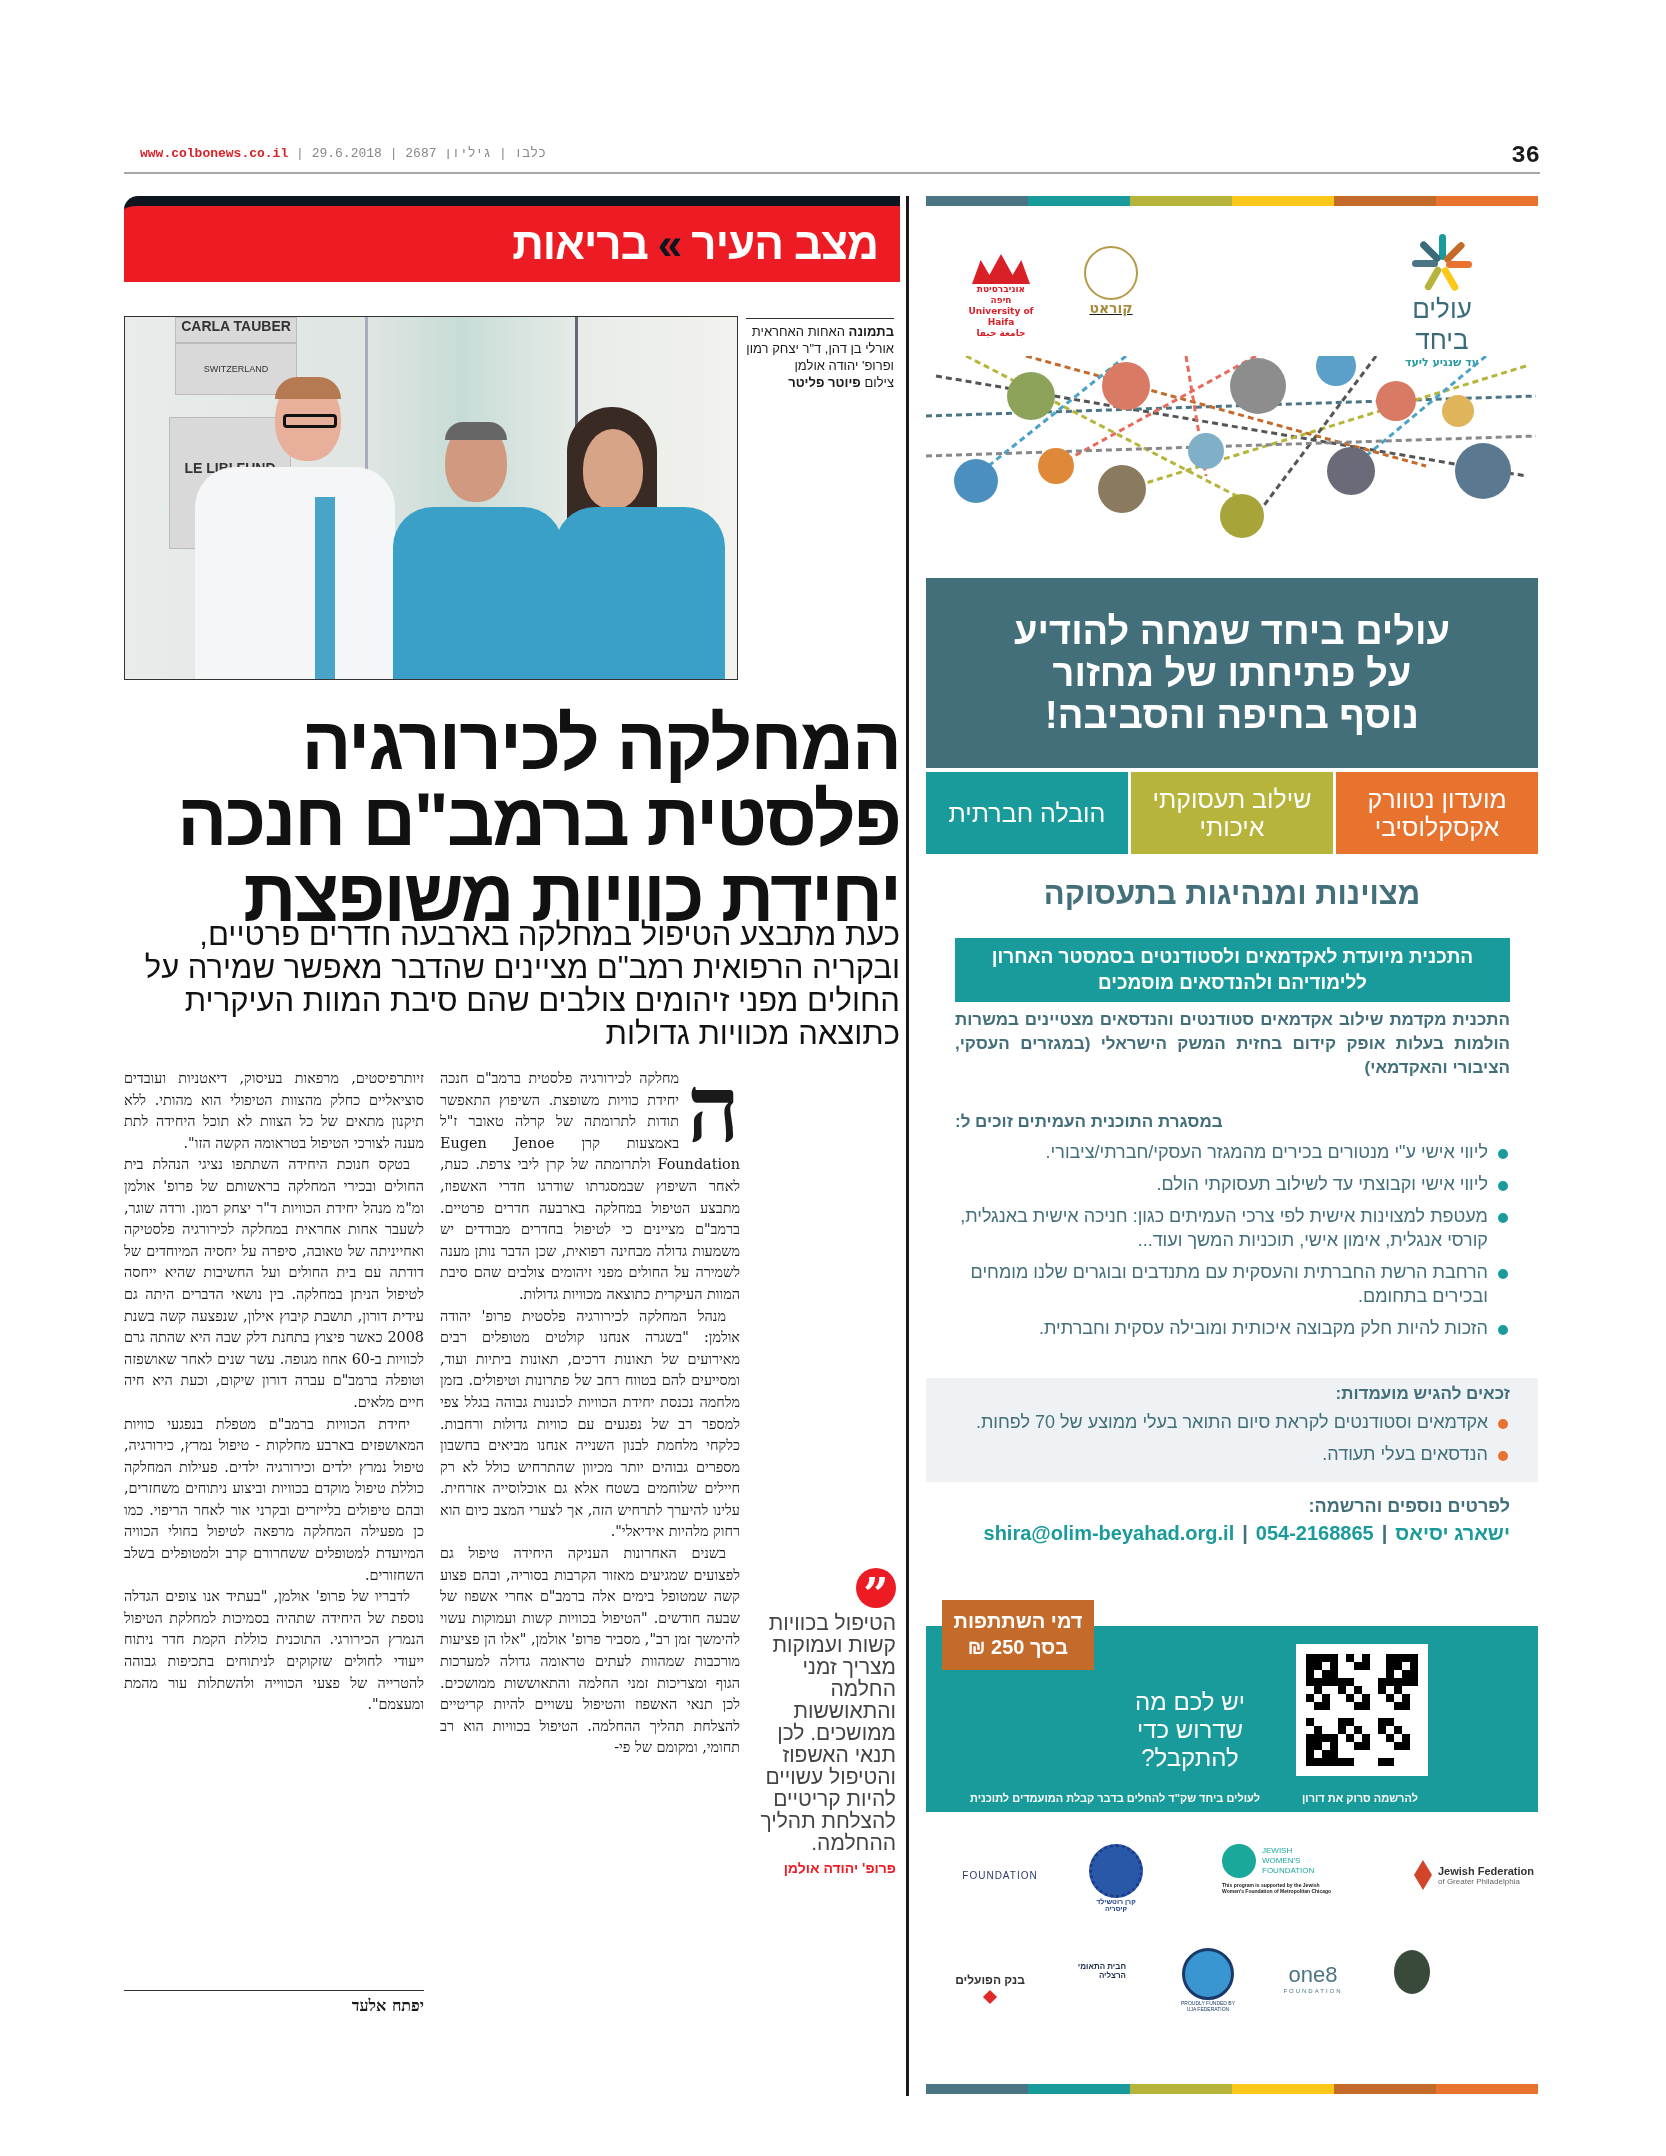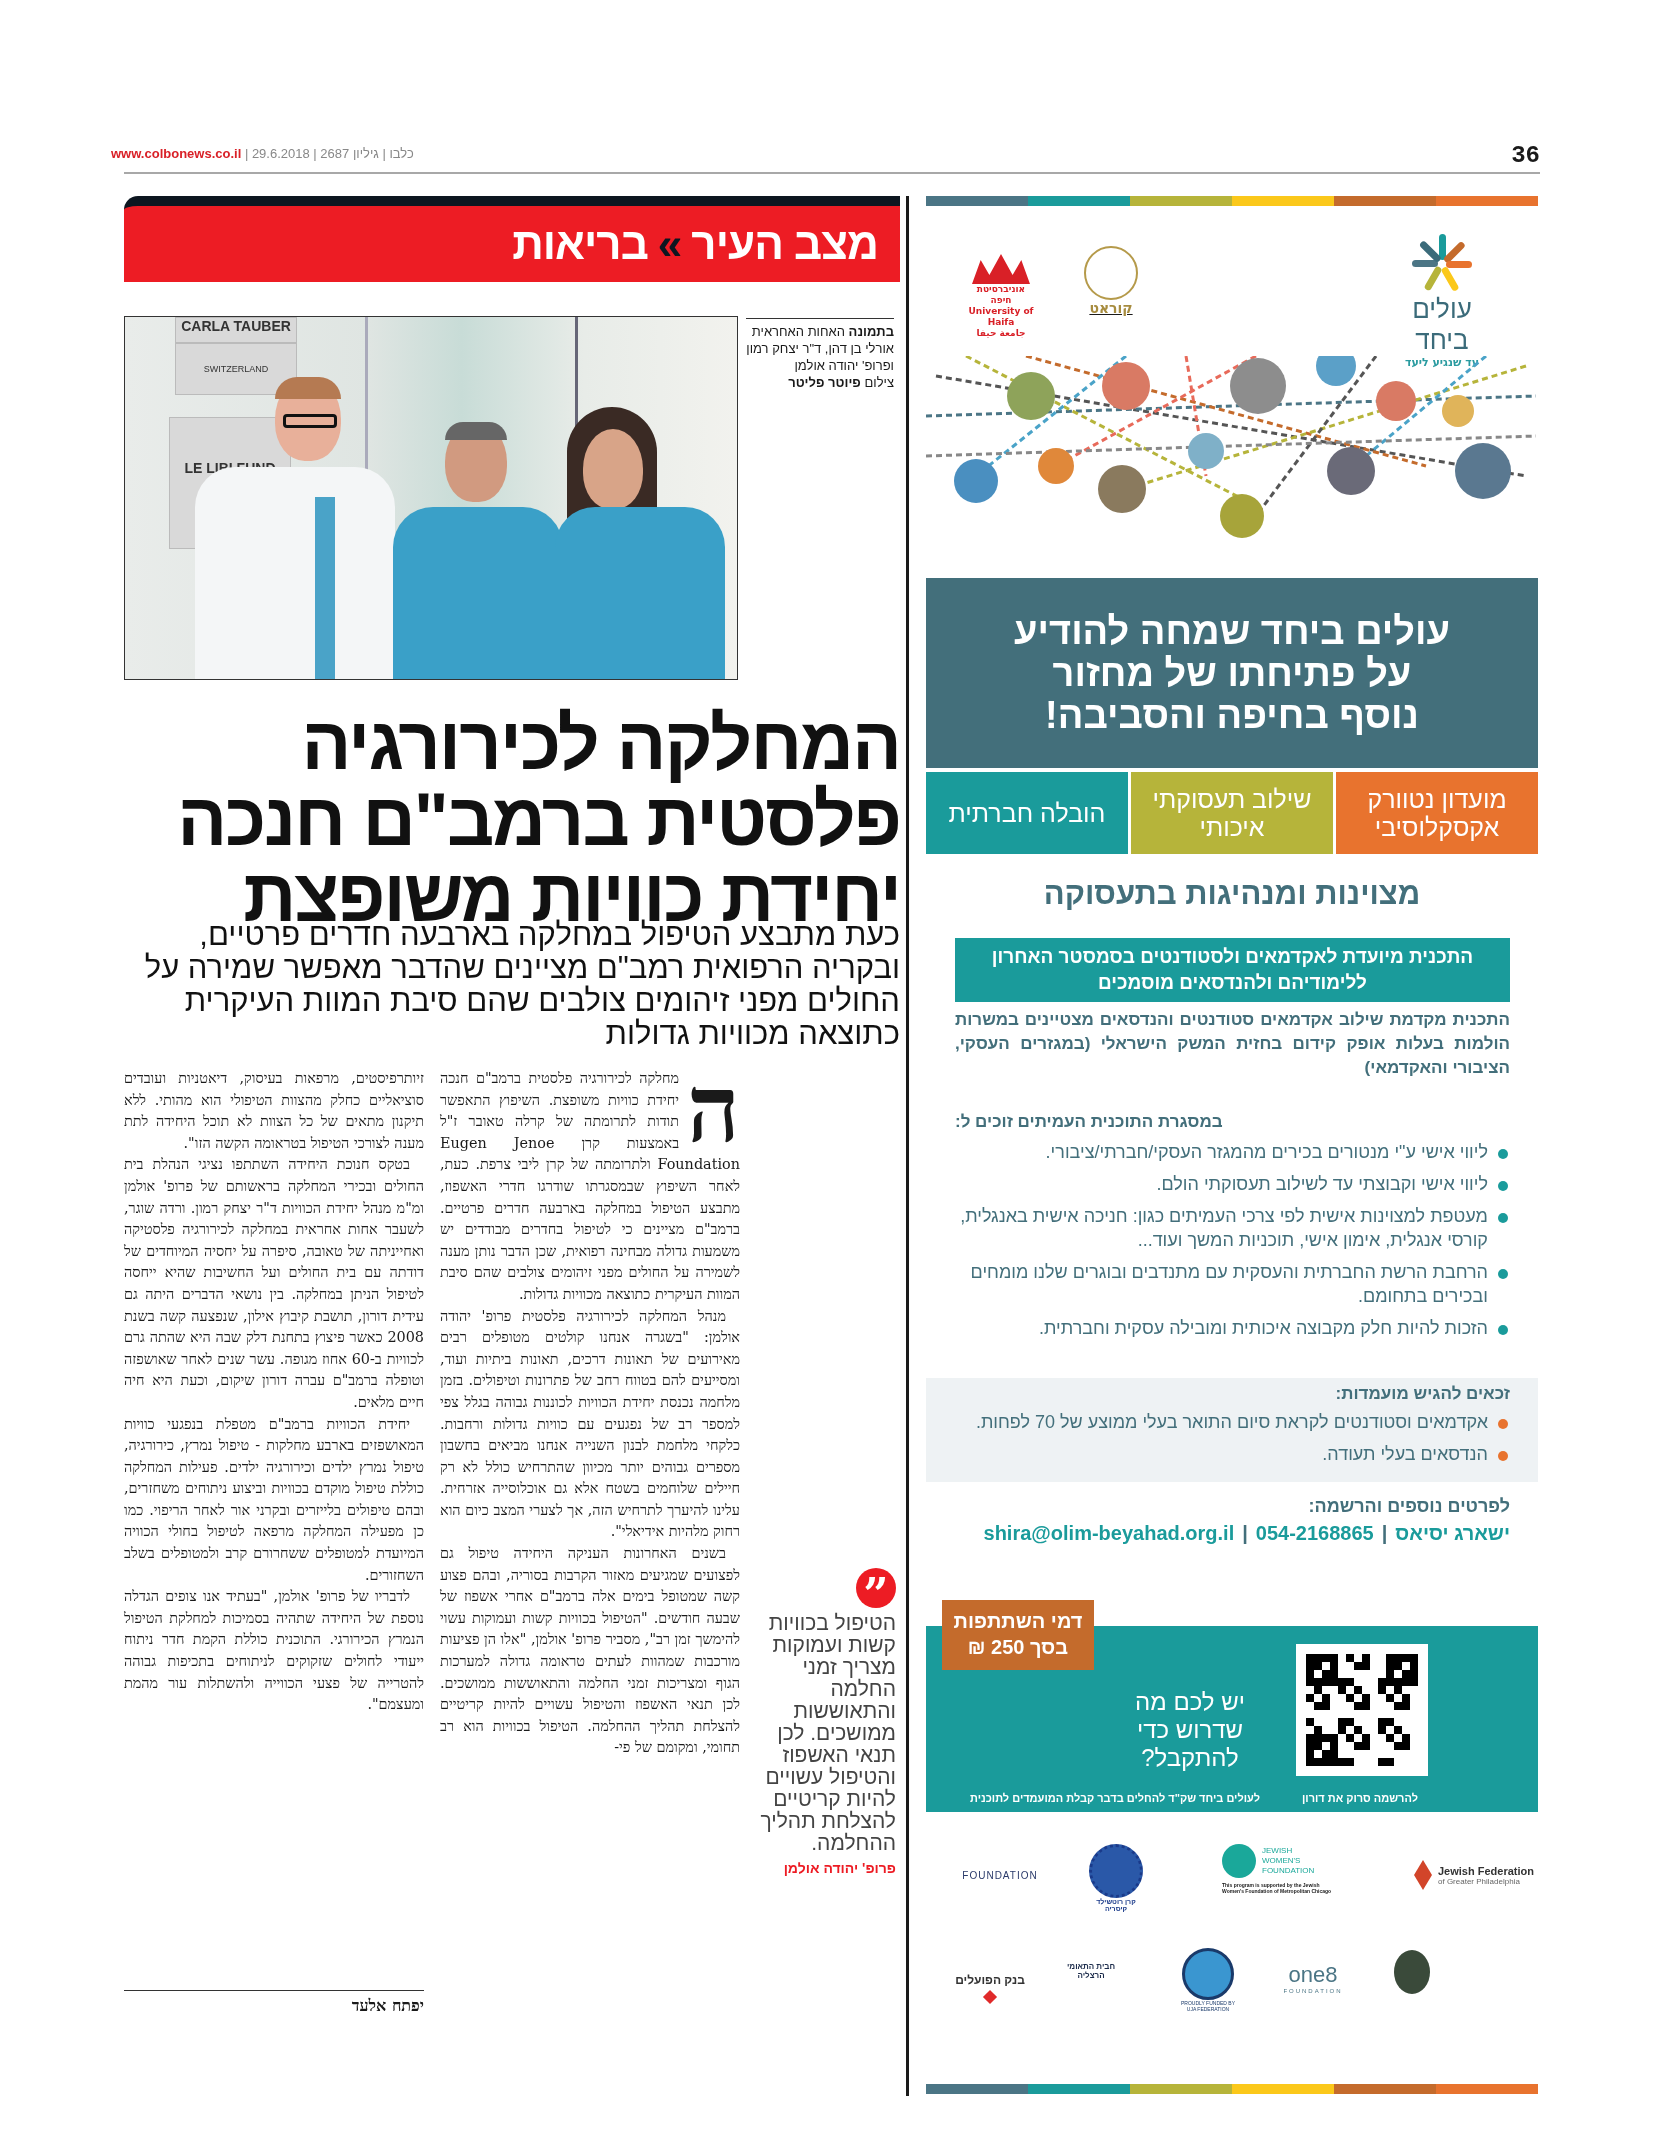--- a/index.html
+++ b/index.html
@@ -1,19 +1,19 @@
 <!DOCTYPE html>
 <html><head>
 <meta charset="utf-8">
 <style>
   html, body { margin:0; padding:0; background:#fff; }
   body { width:1666px; height:2156px; position:relative; overflow:hidden; font-family:"DejaVu Sans", sans-serif; color:#1a1a1a; }
   .abs { position:absolute; }
   
-  .masthead { left:111px; top:146px; font-size:13px; color:#888; direction:ltr; font-family:Liberation Sans, sans-serif; }
+  .masthead { left:140px; top:146px; font-size:13px; color:#888; direction:ltr; font-family:Liberation Mono, monospace; }
   .masthead .site { color:#d92027; font-weight:bold; }
   .page-num { right:126px; top:142px; font-size:24px; font-weight:bold; font-family:Liberation Mono, monospace; }
   .top-rule { left:124px; right:126px; top:172px; height:2px; background:#a8a8a8; }
   .col-divider { left:906px; top:196px; width:3px; height:1900px; background:#1a1a1a; }
 
   
   .section-bar { left:124px; top:196px; width:776px; height:86px; background:#ed1c24; border-top:10px solid #0d1620; border-top-left-radius:14px; box-sizing:border-box; direction:rtl; display:flex; align-items:center; padding-right:22px; }
   .section-bar span { color:#fff; font-weight:bold; font-size:44px; font-family:"Liberation Sans", sans-serif; letter-spacing:-1px; }
   .section-bar .sep { color:#0d1620; margin:0 10px; }
 
@@ -504,21 +504,21 @@
     <div style="width:48px;height:48px;border-radius:50%;border:3px dotted #1a3a8a;background:#2a58a8;margin:0 auto;"></div>
     <div style="font-size:7px;color:#1a3a8a;font-weight:bold;">קרן רוטשילד קיסריה</div>
   </div>
   <div class="sponsor" style="left:24px;top:40px;width:100px;">
     <div style="font-size:10px;color:#2a3a6a;letter-spacing:1px;">FOUNDATION</div>
   </div>
   <div class="sponsor" style="left:24px;top:140px;width:80px;direction:rtl;">
     <span style="font-size:12px;font-weight:bold;color:#333;">בנק הפועלים</span>
     <span style="display:inline-block;width:10px;height:10px;background:#e02a2a;transform:rotate(45deg);"></span>
   </div>
-  <div class="sponsor" style="left:130px;top:132px;width:70px;direction:rtl;">
+  <div class="sponsor" style="left:130px;top:132px;width:70px;direction:rtl;text-align:right;">
     <div style="font-size:8px;font-weight:bold;color:#1a2a4a;">חבית התאומי הרצליה</div>
   </div>
   <div class="sponsor" style="left:252px;top:118px;width:60px;">
     <div style="width:46px;height:46px;border-radius:50%;border:3px solid #1a3a6a;background:#3a96d0;margin:0 auto;" title=""></div>
     <div style="font-size:5px;color:#1a3a6a;">PROUDLY FUNDED BY UJA FEDERATION</div>
   </div>
   <div class="sponsor" style="left:352px;top:132px;width:70px;">
     <div style="font-size:22px;color:#4b7585;"><span>one8</span></div>
     <div style="font-size:6px;letter-spacing:2px;color:#4b7585;">FOUNDATION</div>
   </div>

